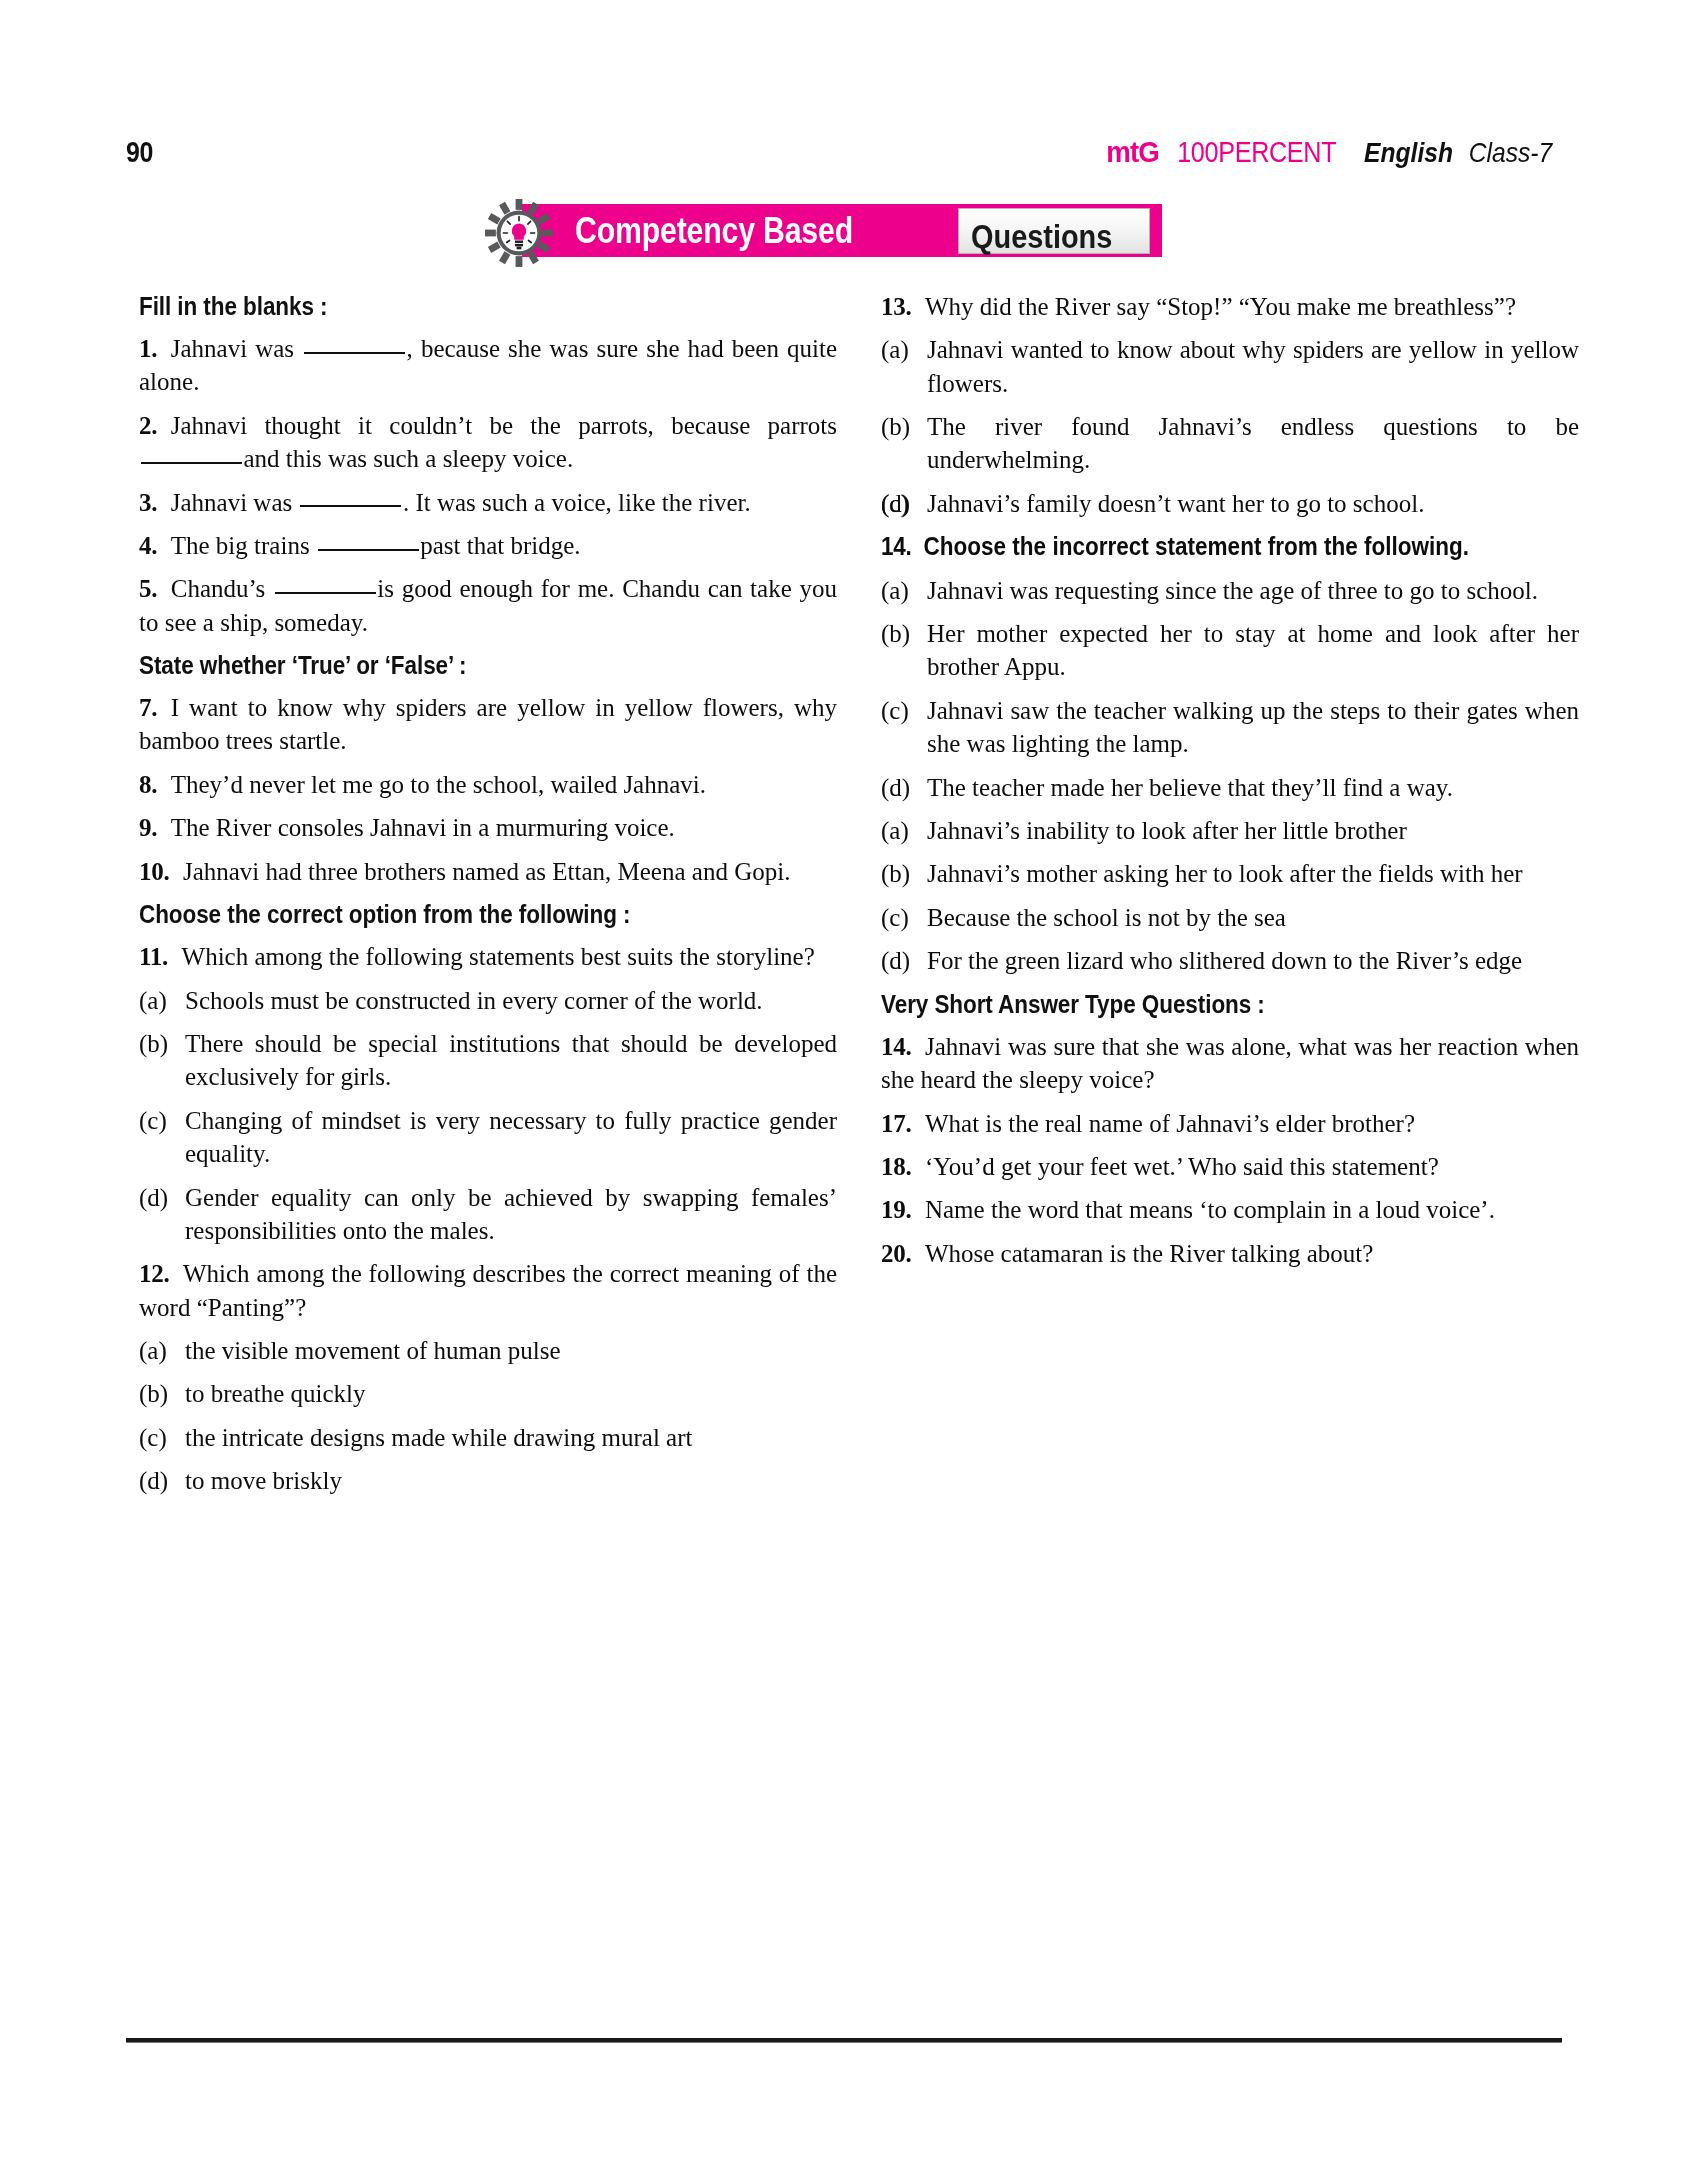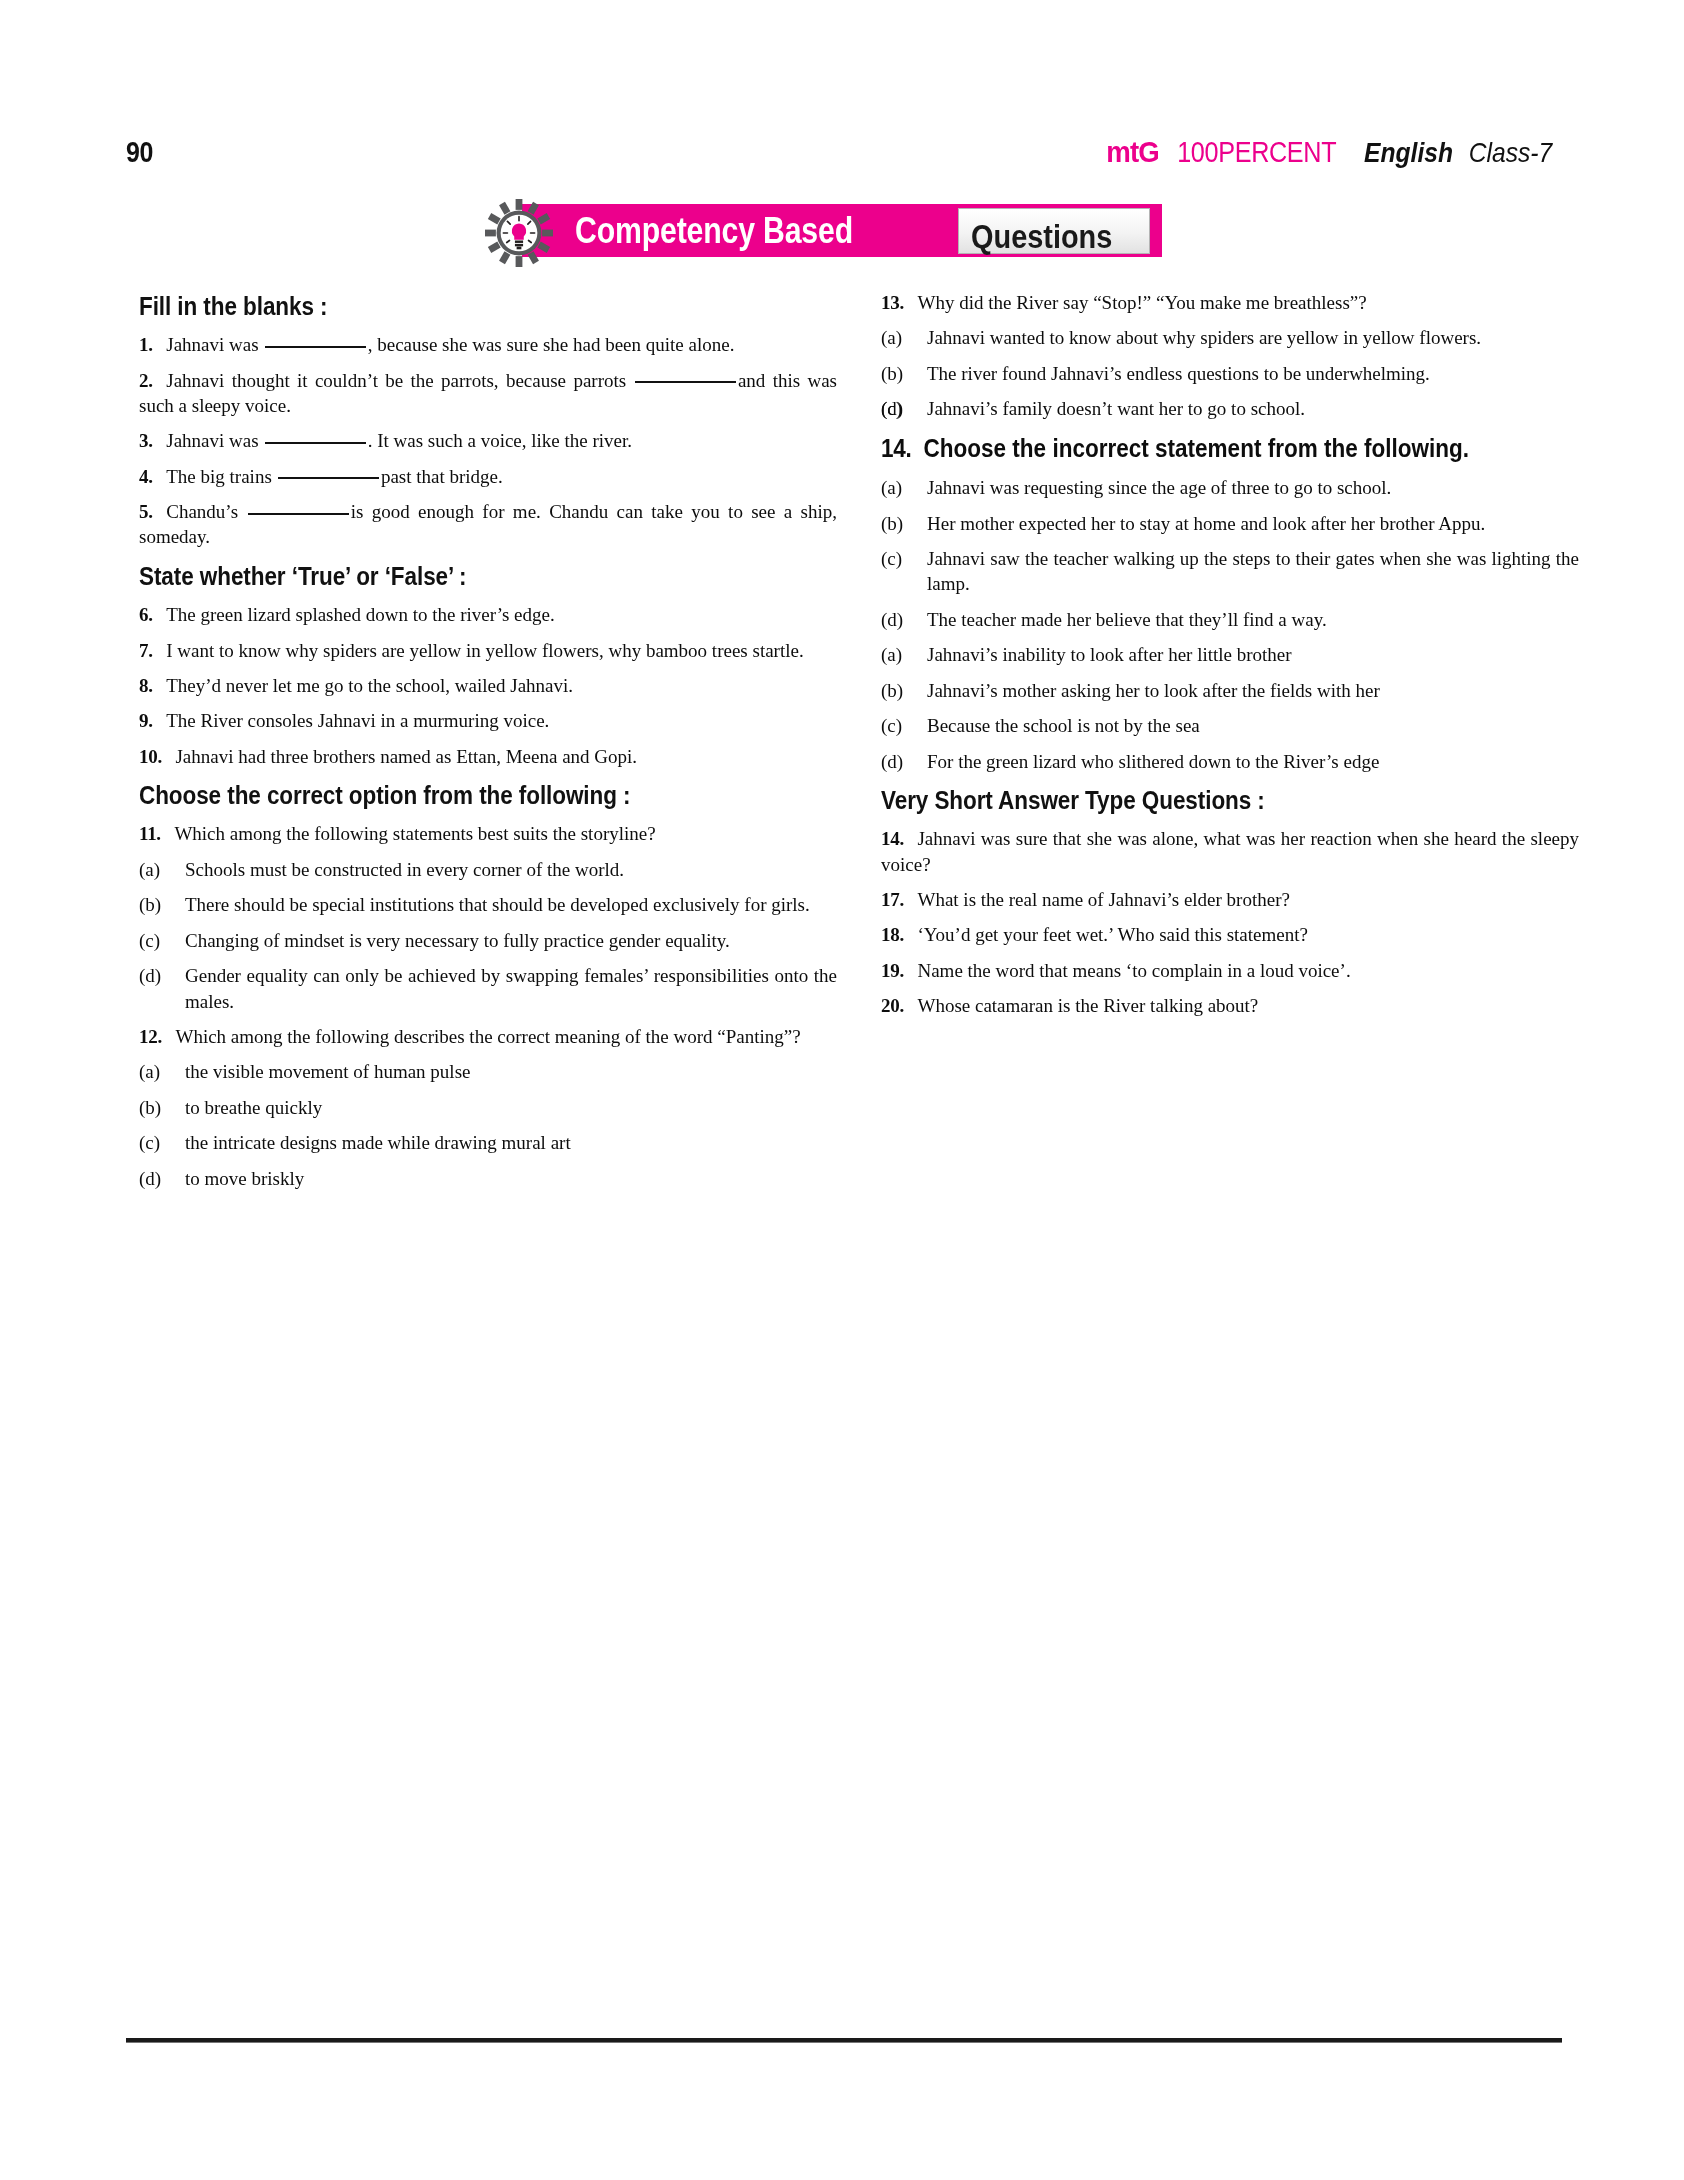--- a/index.html
+++ b/index.html
@@ -173,21 +173,21 @@
     transform-origin: left top;
     width: 113.6%;
     margin: 0 0 9.4px 0;
     color: #111;
     letter-spacing: -0.1px;
   }
   .sec-head.tight { margin-top: 3.4px; }
 
   .q {
     position: relative;
-    font-size: 19px;
+    font-size: 25px;
     line-height: 1.33;
     margin: 0 0 10.2px 0;
     text-align: justify;
     text-justify: inter-word;
     color: #0d0d0d;
   }
   .q .num {
     font-weight: bold;
     font-family: "Liberation Serif", serif;
     letter-spacing: -0.3px;
@@ -302,21 +302,20 @@
           <p class="q"><span class="num">1.</span><span class="numgap"></span><span>Jahnavi was</span> <span class="blank"></span><span>, because she was sure she had been quite alone.</span></p>
           <p class="q"><span class="num">2.</span><span class="numgap"></span><span>Jahnavi thought it couldn’t be the parrots, because parrots</span> <span class="blank"></span><span>and this was such a sleepy voice.</span></p>
           <p class="q"><span class="num">3.</span><span class="numgap"></span><span>Jahnavi was</span> <span class="blank"></span><span>. It was such a voice, like the river.</span></p>
           <p class="q"><span class="num">4.</span><span class="numgap"></span><span>The big trains</span> <span class="blank"></span><span>past that bridge.</span></p>
           <p class="q"><span class="num">5.</span><span class="numgap"></span><span>Chandu’s</span> <span class="blank"></span><span>is good enough for me. Chandu can take you to see a ship, someday.</span></p>
         </div>
 
       <div class="sec-head tight">State whether ‘True’ or ‘False’ :</div>
 
       <div id="tf-items">
-          <p class="q"><span class="num">6.</span><span class="numgap"></span><span>The green lizard splashed down to the river’s edge.</span></p>
           <p class="q"><span class="num">7.</span><span class="numgap"></span><span>I want to know why spiders are yellow in yellow flowers, why bamboo trees startle.</span></p>
           <p class="q"><span class="num">8.</span><span class="numgap"></span><span>They’d never let me go to the school, wailed Jahnavi.</span></p>
           <p class="q"><span class="num">9.</span><span class="numgap"></span><span>The River consoles Jahnavi in a murmuring voice.</span></p>
           <p class="q"><span class="num">10.</span><span class="numgap"></span><span>Jahnavi had three brothers named as Ettan, Meena and Gopi.</span></p>
         </div>
 
       <div class="sec-head tight">Choose the correct option from the following :</div>
 
       <div id="left-mcq">
           <p class="q"><span class="num">11.</span><span class="numgap"></span><span>Which among the following statements best suits the storyline?</span></p>

